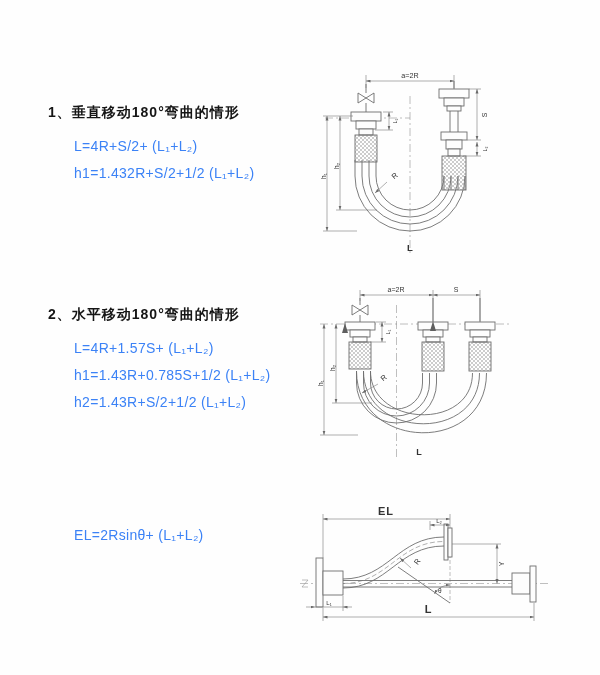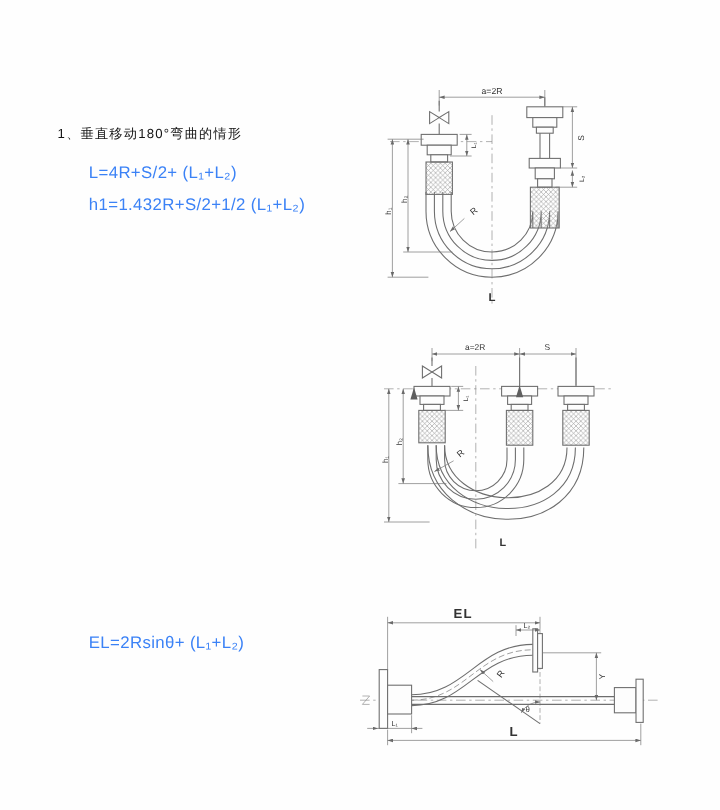--- a/index.html
+++ b/index.html
@@ -1,20 +1,20 @@
 <!DOCTYPE html>
 <html><head>
 <meta charset="utf-8">
 <style>
   html,body{margin:0;padding:0;background:#ffffff;}
   .page{position:relative;width:600px;height:675px;background:#fefefe;overflow:hidden;
         font-family:"Liberation Sans","DejaVu Sans",sans-serif;color:#1c1c1c;}
   .title{position:absolute;left:35px;top:22px;font-size:14.5px;letter-spacing:1px;color:#151515;}
   .section{position:absolute;left:48px;}
-  .heading{font-size:11px;letter-spacing:1px;color:#151515;margin-bottom:11px;}
+  .heading{font-size:14px;letter-spacing:1px;color:#151515;margin-bottom:11px;font-weight:bold;}
   .formula{font-size:14px;line-height:27px;padding-left:26px;color:#3b82f6;letter-spacing:.3px;}
   svg.diag{position:absolute;overflow:visible;}
   svg.diag .geo{stroke:#6e6e6e;stroke-width:.9;fill:none;}
   svg.diag .fitw{fill:#fdfdfd;}
   svg.diag .dim{stroke:#7a7a7a;stroke-width:.6;fill:none;}
   svg.diag .cl{stroke:#8a8a8a;stroke-width:.55;stroke-dasharray:8 3 2 3;fill:none;}
   svg.diag .thin{stroke:#8a8a8a;stroke-width:.55;fill:none;}
   svg.diag text{fill:#333;font-family:"Liberation Sans",sans-serif;stroke:none;}
 </style>
 </head>
@@ -22,20 +22,26 @@
 
 <div class="page">
 
 
   <div class="section" style="top:104px">
     <div class="heading">1、垂直移动180°弯曲的情形</div>
     <div class="formula">L=4R+S/2+ (L₁+L₂)</div>
     <div class="formula">h1=1.432R+S/2+1/2 (L₁+L₂)</div>
   </div>
 
+  <div class="section" style="top:306px">
+    <div class="heading">2、水平移动180°弯曲的情形</div>
+    <div class="formula">L=4R+1.57S+ (L₁+L₂)</div>
+    <div class="formula">h1=1.43R+0.785S+1/2 (L₁+L₂)</div>
+    <div class="formula">h2=1.43R+S/2+1/2 (L₁+L₂)</div>
+  </div>
 
   <div class="section" style="top:522px">
     <div class="formula">EL=2Rsinθ+ (L₁+L₂)</div>
   </div>
 
   <svg class="diag" style="left:315px;top:64px" width="255" height="200" viewBox="0 0 255 200">
     <defs>
       <marker id="ae" markerWidth="8" markerHeight="6" refX="7.5" refY="2.5" orient="auto">
           <path d="M0,0L7.5,2.5L0,5z" fill="#6a6a6a"></path>
         </marker>

